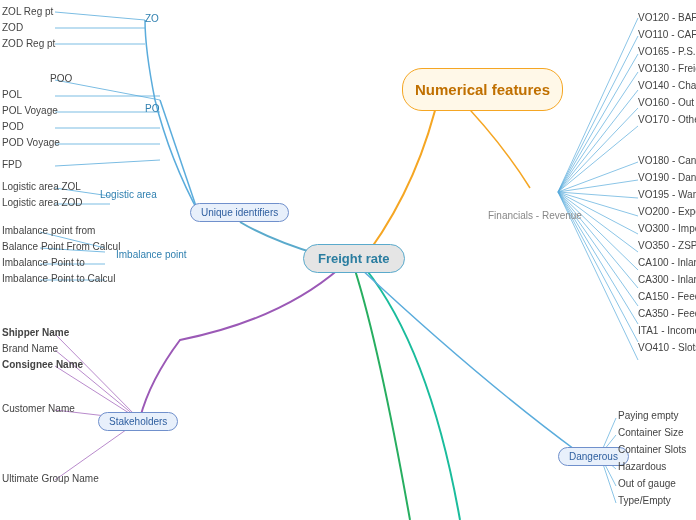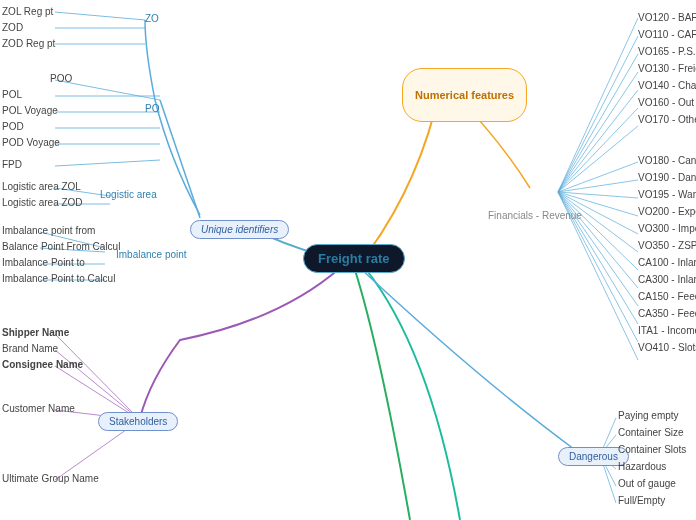--- a/index.html
+++ b/index.html
@@ -18,34 +18,34 @@
       width: 696px;
       height: 520px;
     }
     .node-label {
       position: absolute;
       white-space: nowrap;
       font-size: 10px;
       color: #333;
     }
     .node-label.center-node {
-      background: #0f172a;
+      background: #e5e5e5;
       border: 1.5px solid #5aaacc;
       border-radius: 20px;
       padding: 6px 14px;
       font-size: 13px;
       font-weight: bold;
       color: #2a7da0;
     }
     .node-label.category-node {
       background: #fff8e8;
       border: 1.5px solid #f5a623;
       border-radius: 20px;
-      padding: 20px 12px;
-      font-size: 11px;
+      padding: 12px 12px;
+      font-size: 15px;
       font-weight: bold;
       color: #c07000;
     }
     .node-label.sub-category {
       background: #e8f0fb;
       border: 1.5px solid #7090cc;
       border-radius: 12px;
       padding: 3px 10px;
       font-size: 10px;
       color: #3060a0;
@@ -125,21 +125,21 @@
   <line x1="140" y1="420" x2="55" y2="350" stroke="#9b59b6" stroke-width="1" opacity="0.7"></line>
   <line x1="140" y1="420" x2="55" y2="366" stroke="#9b59b6" stroke-width="1" opacity="0.7"></line>
   <line x1="140" y1="420" x2="55" y2="410" stroke="#9b59b6" stroke-width="1" opacity="0.7"></line>
   <line x1="140" y1="420" x2="55" y2="480" stroke="#9b59b6" stroke-width="1" opacity="0.7"></line>
 </svg>
 
 <div class="node-label center-node" style="left:303px; top:244px;">Freight rate</div>
 
 <div class="node-label category-node" style="left:402px; top:68px;">Numerical features</div>
 
-<div class="node-label sub-category" style="left:190px; top:220px;font-style:italic;">Unique identifiers</div>
+<div class="node-label sub-category" style="left:190px; top:203px;">Unique identifiers</div>
 
 <div class="node-label sub-category" style="left:98px; top:412px;">Stakeholders</div>
 
 <div class="node-label leaf" style="left:488px; top:186px; color:#888;margin-top:24px;">Financials - Revenue</div>
 
 <div class="node-label sub-category" style="left:558px; top:447px;">Dangerous</div>
 
 <div class="node-label leaf" style="left:638px; top:12px;">VO120 - BAF</div>
 <div class="node-label leaf" style="left:638px; top:29px;">VO110 - CAF</div>
 <div class="node-label leaf" style="left:638px; top:46px;">VO165 - P.S.S</div>
@@ -158,21 +158,21 @@
 <div class="node-label leaf" style="left:638px; top:291px;">CA150 - Feeder Pre Car...</div>
 <div class="node-label leaf" style="left:638px; top:308px;">CA350 - Feeder Post C...</div>
 <div class="node-label leaf" style="left:638px; top:325px;">ITA1 - Income Tax</div>
 <div class="node-label leaf" style="left:638px; top:342px;">VO410 - Slots Ad-Hoc ...</div>
 
 <div class="node-label leaf" style="left:618px; top:410px;">Paying empty</div>
 <div class="node-label leaf" style="left:618px; top:427px;">Container Size</div>
 <div class="node-label leaf" style="left:618px; top:444px;">Container Slots</div>
 <div class="node-label leaf" style="left:618px; top:461px;">Hazardous</div>
 <div class="node-label leaf" style="left:618px; top:478px;">Out of gauge</div>
-<div class="node-label leaf" style="left:618px; top:495px;">Full/Empty</div>
+<div class="node-label leaf" style="left:618px; top:495px;">Type/Empty</div>
 
 <div class="node-label leaf" style="left:2px; top:6px;">ZOL Reg pt</div>
 <div class="node-label leaf" style="left:2px; top:22px;">ZOD</div>
 <div class="node-label leaf" style="left:2px; top:38px;">ZOD Reg pt</div>
 <div class="node-label leaf" style="left:2px; top:73px;margin-left:48px;">POO</div>
 <div class="node-label leaf" style="left:2px; top:89px;">POL</div>
 <div class="node-label leaf" style="left:2px; top:105px;">POL Voyage</div>
 <div class="node-label leaf" style="left:2px; top:121px;">POD</div>
 <div class="node-label leaf" style="left:2px; top:137px;">POD Voyage</div>
 <div class="node-label leaf" style="left:2px; top:159px;">FPD</div>

